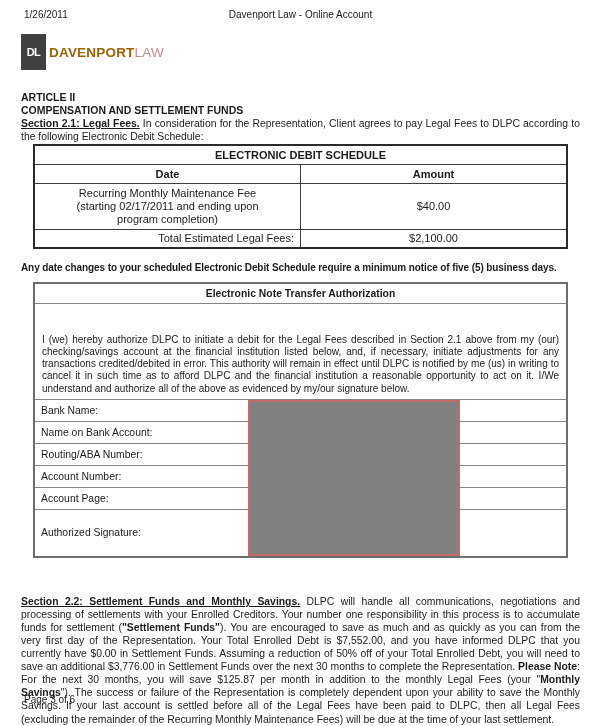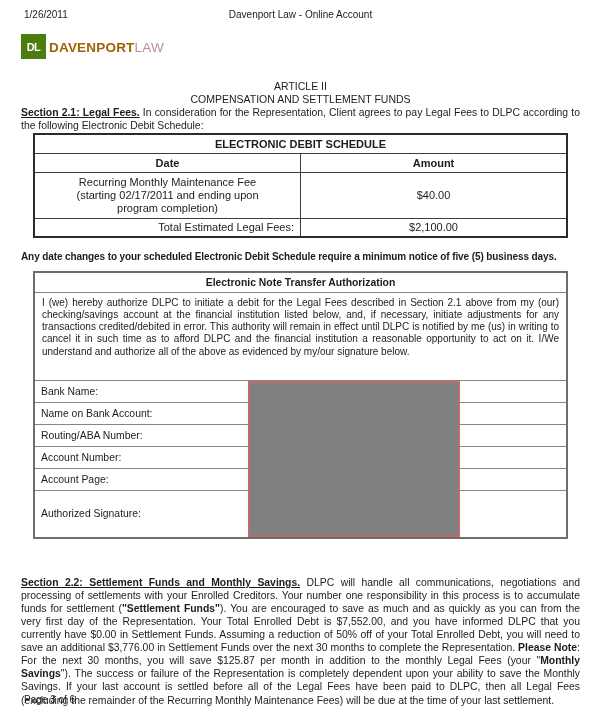--- a/index.html
+++ b/index.html
@@ -10,48 +10,48 @@
     font-family:"Liberation Sans", sans-serif; color:#1c1c1c; overflow:hidden;
     padding:0 20px 0 21px;
   }
   
   .hdr { position:relative; padding-top:9px; font-size:10px; height:22px; }
   .hdr-date { position:absolute; left:3px; top:9px; }
   .hdr-title { position:absolute; left:0; right:0; top:9px; text-align:center; }
   
   .logo { margin-top:12px; display:flex; align-items:center; gap:3px; }
   .logo-mark {
-    width:25px; height:25px; background:#4d7c0f; color:#ffffff;
+    width:25px; height:36px; background:#404040; color:#ffffff;
     font-weight:bold; font-size:11px; display:flex; align-items:center; justify-content:center;
     letter-spacing:-0.5px;
   }
   .logo-primary { color:#a16207; font-weight:bold; font-size:13.5px; letter-spacing:0.2px; }
   .logo-secondary { color:#bd8f8f; font-size:13.5px; letter-spacing:0.2px; }
   
-  .article-title { margin-top:21px; text-align:center; font-weight:normal; font-size:10.5px; line-height:13px; }
+  .article-title { margin-top:21px; font-weight:bold; font-size:10.5px; line-height:13px; }
   
   .para { margin-top:0; font-size:10.4px; line-height:13.1px; text-align:justify; }
   .bu { font-weight:bold; text-decoration:underline; }
   .b  { font-weight:bold; }
   
   .t1 {
     margin:1px 12px 0; width:535px; border-collapse:collapse;
     font-size:11px; border:2px solid #2b2b2b; table-layout:fixed;
   }
   .t1 th, .t1 td { border:1px solid #3d3d3d; text-align:center; vertical-align:middle; }
   .t1 .h-row th { height:19px; font-weight:bold; }
   .t1 .col-amt { width:133px; }
   .t1 .fee-desc { padding:3px 38px; line-height:13px; height:33px; }
   .t1 .total-label { text-align:right; padding-right:6px; height:19px; }
   
   .note { margin-top:13px; font-weight:bold; font-size:10px; letter-spacing:-0.1px; white-space:nowrap; }
   
   .t2 { margin:9px 12px 0; width:535px; border:2px solid #6e6e6e; font-size:10.4px; }
   .t2-title { height:20px; line-height:20px; text-align:center; font-weight:bold; border-bottom:1px solid #858585; }
-  .t2-para { padding:4px 7px 22px; font-size:10px; line-height:12.1px; text-align:justify; border-bottom:1px solid #858585; }
+  .t2-para { padding:4px 7px 4px; font-size:10px; line-height:12.1px; text-align:justify; border-bottom:1px solid #858585;margin-top:26px; }
   .t2-rows { position:relative; }
   .frow { height:22px; border-bottom:1px solid #858585; display:flex; align-items:center; padding-left:6px; }
   .frow.sig { height:46px; border-bottom:none; }
   .redaction {
     position:absolute; top:0; bottom:0; left:213px; width:212px;
     background:#808080; border:2px solid #c26a6a;
   }
   .s22 { margin-top:37px; }
   .footer { position:absolute; left:24px; top:694px; font-size:10px; }
 </style>

